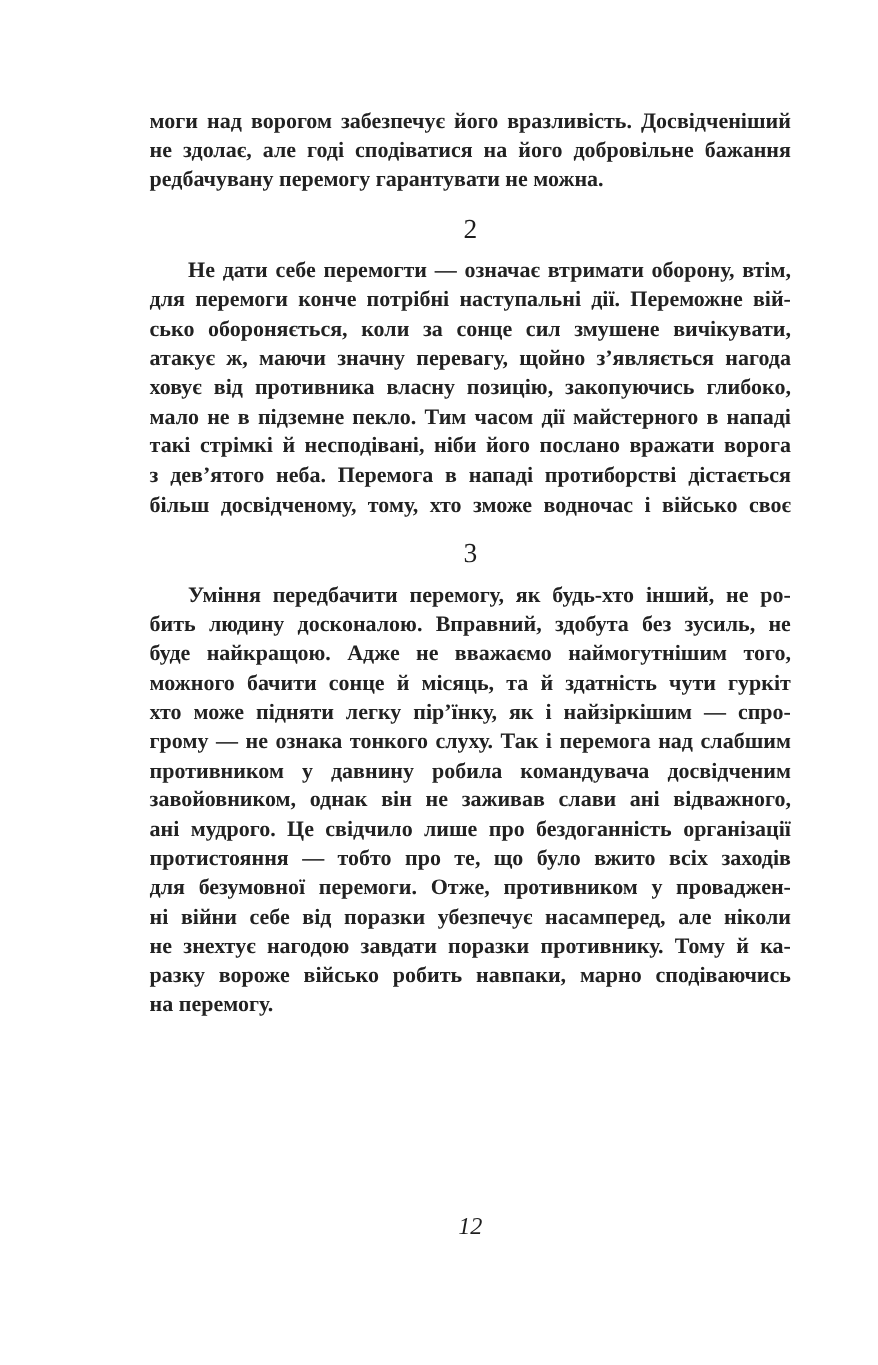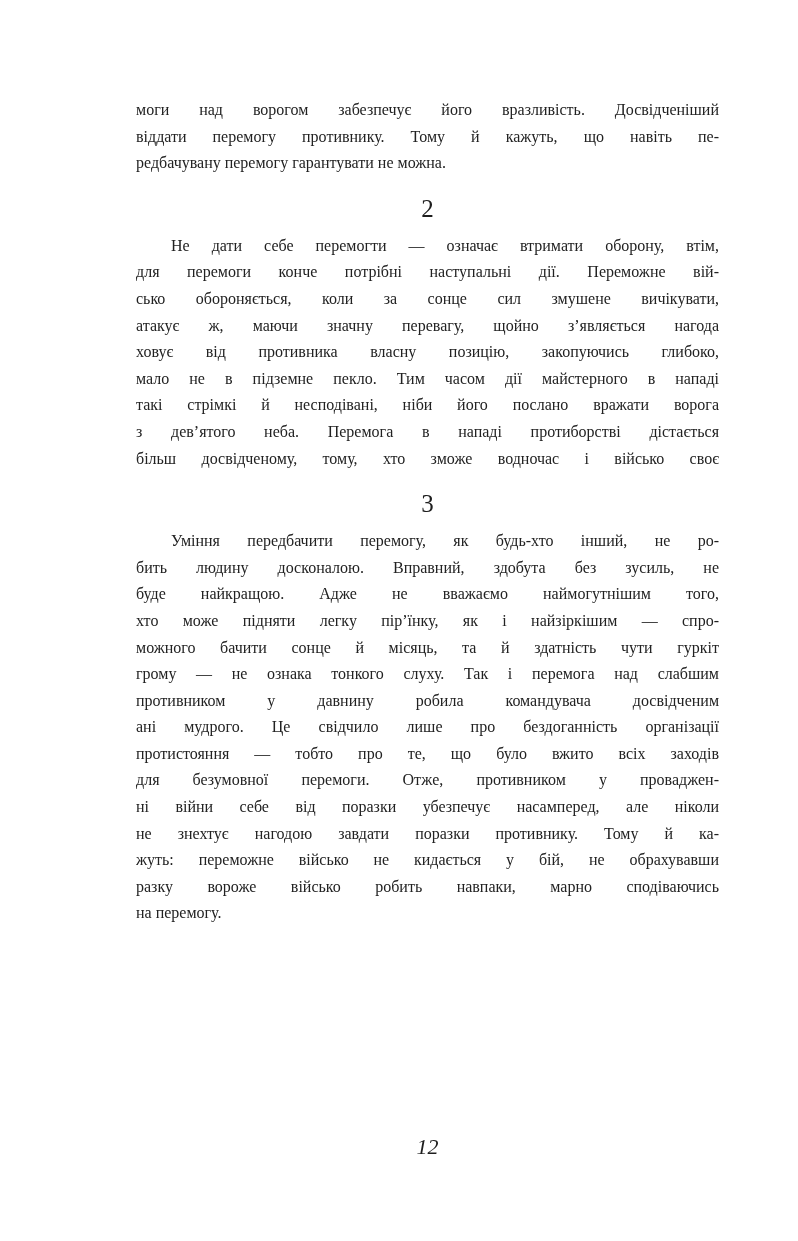--- a/index.html
+++ b/index.html
@@ -18,26 +18,27 @@
   .text-block {
     position: absolute;
     left: 136px;
     top: 97px;
     width: 583px;
   }
   .paragraph {
     margin: 0;
   }
   .line {
-    font-size: 16px;
+    font-size: 20px;
     line-height: 26.6px;
     letter-spacing: 0px;
     text-align: justify;
     text-align-last: justify;
     overflow: hidden;
+    font-weight: bold;
   }
   .line.final {
     text-align-last: left;
   }
   .line.indent {
     text-indent: 35px;
   }
   .section-number {
     text-align: center;
     font-size: 25px;
@@ -48,57 +49,56 @@
   .page-number {
     position: absolute;
     left: 136px;
     top: 1101px;
     width: 583px;
     text-align: center;
     font-style: italic;
     font-size: 22px;
     line-height: 28px;
     color: #1e1e1e;
-    margin-top: 32px;
   }
 </style>
 </head>
 <body>
 
 <main class="text-block">
     <div class="paragraph">
       <div class="line">моги над ворогом забезпечує його вразливість. Досвідченіший</div>
-      <div class="line">віддати перемогу противнику. Тому й кажуть, що навіть пе-</div>
+      <div class="line">не здолає, але годі сподіватися на його добровільне бажання</div>
       <div class="line final">редбачувану перемогу гарантувати не можна.</div>
     </div>
     <div class="section-number">2</div>
     <div class="paragraph">
       <div class="line indent">Не дати себе перемогти — означає втримати оборону, втім,</div>
       <div class="line">для перемоги конче потрібні наступальні дії. Переможне вій-</div>
       <div class="line">сько обороняється, коли за сонце сил змушене вичікувати,</div>
       <div class="line">атакує ж, маючи значну перевагу, щойно з’являється нагода</div>
       <div class="line">ховує від противника власну позицію, закопуючись глибоко,</div>
       <div class="line">мало не в підземне пекло. Тим часом дії майстерного в нападі</div>
       <div class="line">такі стрімкі й несподівані, ніби його послано вражати ворога</div>
       <div class="line">з дев’ятого неба. Перемога в нападі протиборстві дістається</div>
       <div class="line">більш досвідченому, тому, хто зможе водночас і військо своє</div>
     </div>
     <div class="section-number">3</div>
     <div class="paragraph">
       <div class="line indent">Уміння передбачити перемогу, як будь-хто інший, не ро-</div>
       <div class="line">бить людину досконалою. Вправний, здобута без зусиль, не</div>
       <div class="line">буде найкращою. Адже не вважаємо наймогутнішим того,</div>
+      <div class="line">можного бачити сонце й місяць, та й здатність чути гуркіт</div>
       <div class="line">хто може підняти легку пір’їнку, як і найзіркішим — спро-</div>
-      <div class="line">можного бачити сонце й місяць, та й здатність чути гуркіт</div>
       <div class="line">грому — не ознака тонкого слуху. Так і перемога над слабшим</div>
       <div class="line">противником у давнину робила командувача досвідченим</div>
+      <div class="line">завойовником, однак він не заживав слави ані відважного,</div>
       <div class="line">ані мудрого. Це свідчило лише про бездоганність організації</div>
       <div class="line">протистояння — тобто про те, що було вжито всіх заходів</div>
       <div class="line">для безумовної перемоги. Отже, противником у проваджен-</div>
       <div class="line">ні війни себе від поразки убезпечує насамперед, але ніколи</div>
       <div class="line">не знехтує нагодою завдати поразки противнику. Тому й ка-</div>
-      <div class="line">жуть: переможне військо не кидається у бій, не обрахувавши</div>
       <div class="line">разку вороже військо робить навпаки, марно сподіваючись</div>
       <div class="line final">на перемогу.</div>
     </div>
   </main>
 
 <footer class="page-number">12</footer>
 
 </body></html>

